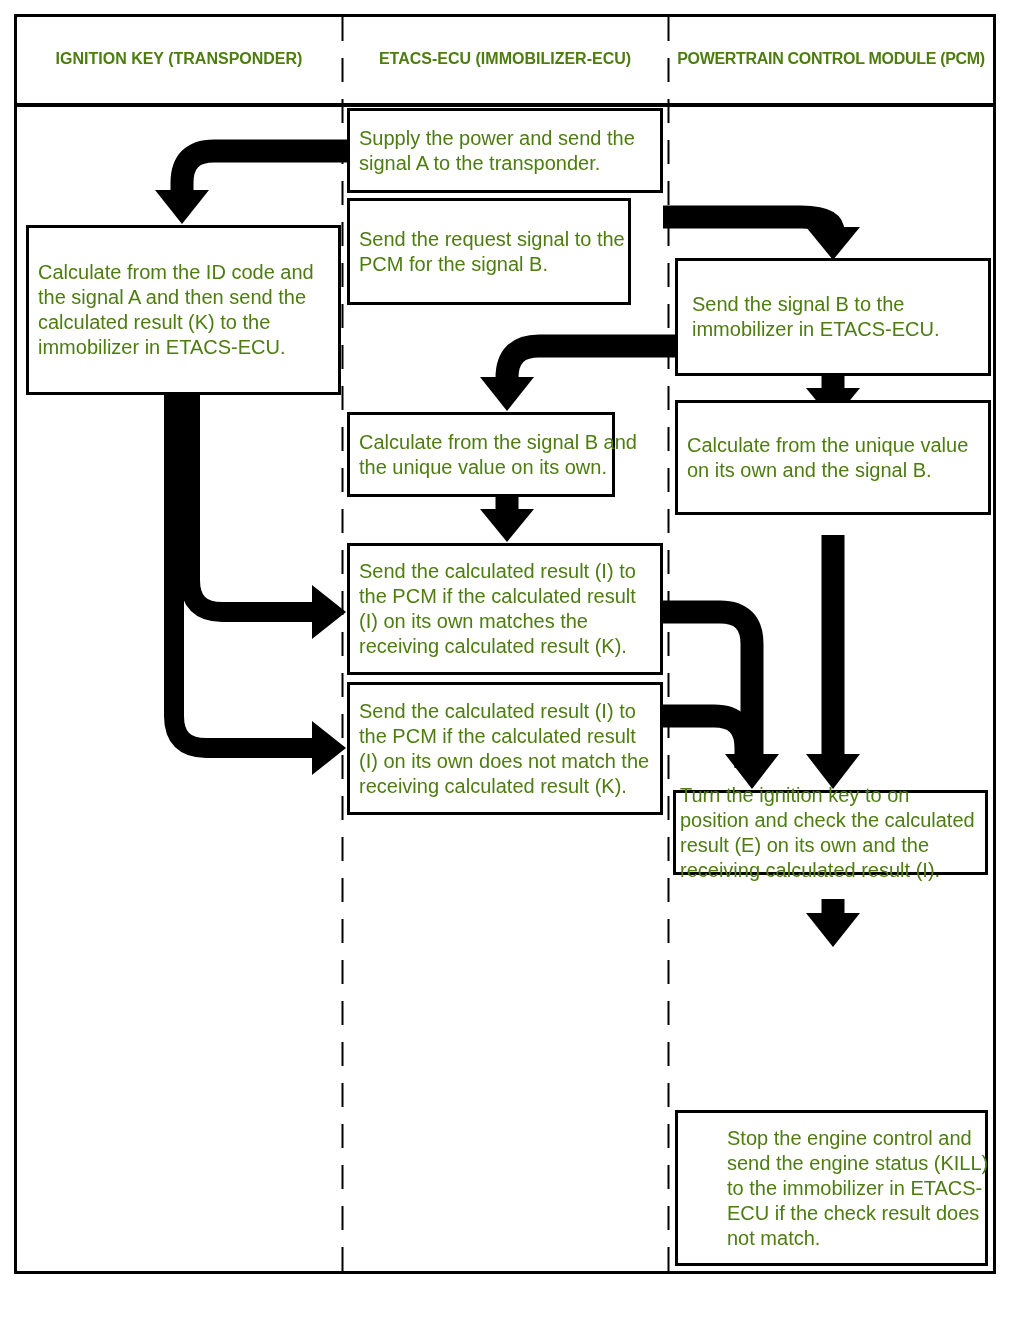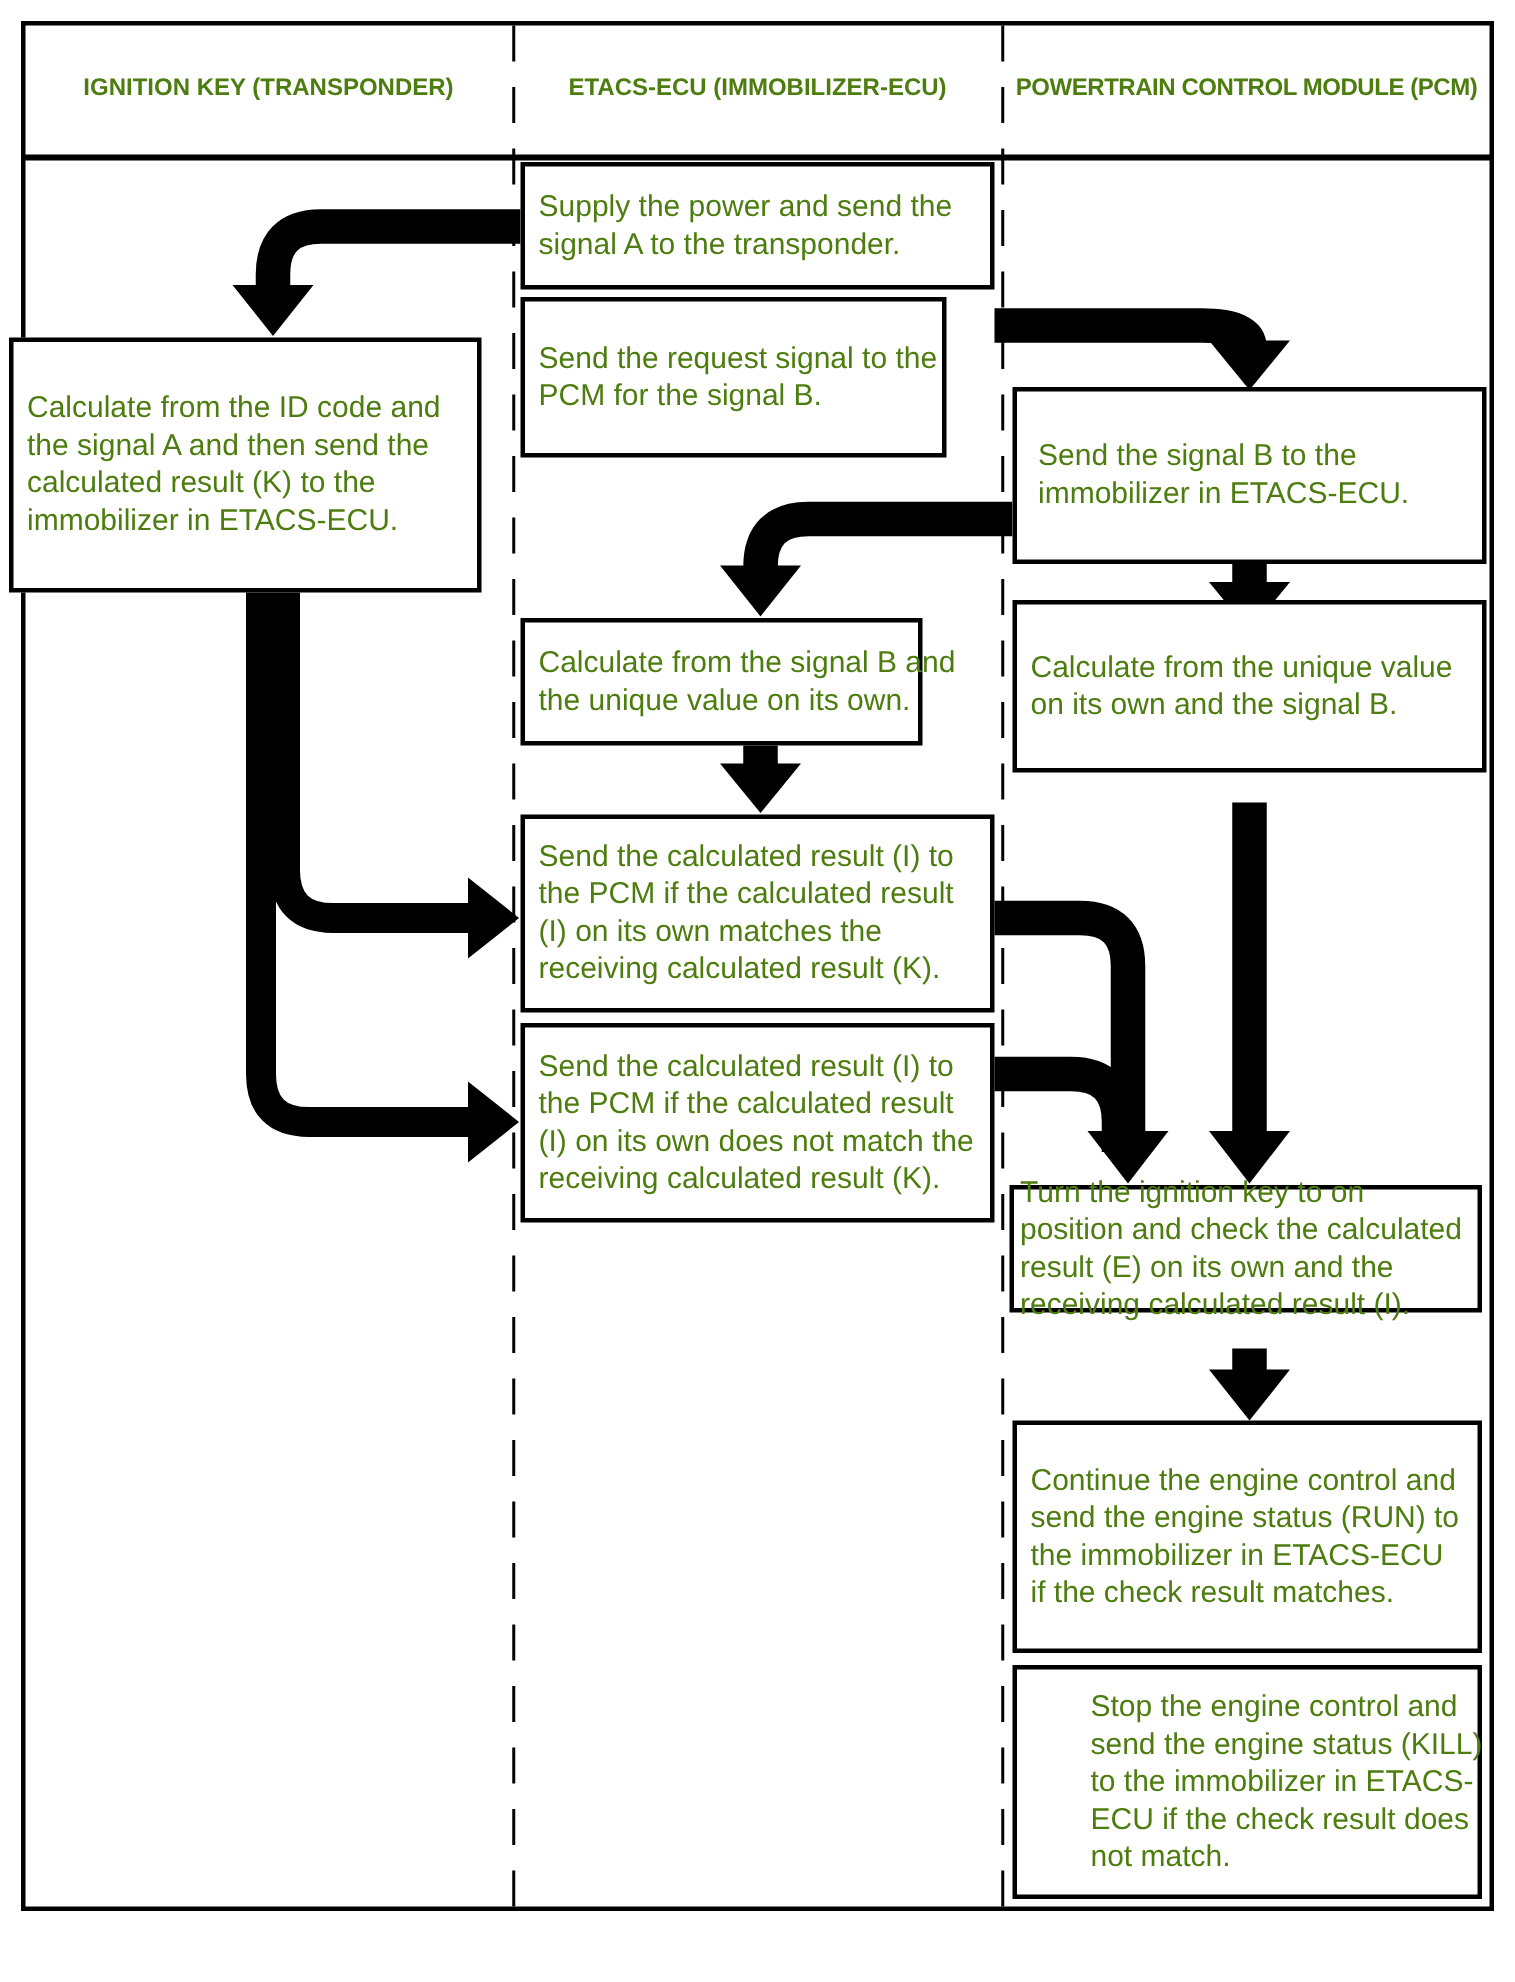--- a/index.html
+++ b/index.html
@@ -25,21 +25,21 @@
   .hc2{left:344px;width:322px;}
   .hc3{left:668px;width:326px;letter-spacing:-0.3px;}
   svg.overlay{position:absolute;left:0;top:0;z-index:1;}
   .box{
     position:absolute;background:#fff;border:3px solid #000;
     box-sizing:border-box;display:flex;align-items:center;z-index:2;
   }
   .box .t{white-space:pre;font-size:20px;line-height:25px;padding-left:9px;}
   #b1{left:347px;top:108px;width:316px;height:85px;}
   #b2{left:347px;top:198px;width:284px;height:107px;}
-  #b3{left:6px;top:225px;width:315px;height:170px;}
+  #b3{left:26px;top:225px;width:315px;height:170px;}
   #b4{left:675px;top:258px;width:316px;height:118px;}
   #b4 .t{padding-left:14px;}
   #b5{left:675px;top:400px;width:316px;height:115px;}
   #b6{left:347px;top:412px;width:268px;height:85px;}
   #b7{left:347px;top:543px;width:316px;height:132px;}
   #b8{left:347px;top:682px;width:316px;height:133px;}
   #b9{left:673px;top:790px;width:315px;height:85px;}
   #b9 .t{padding-left:4px;}
   #b10{left:675px;top:947px;width:313px;height:155px;}
   #b11{left:675px;top:1110px;width:313px;height:156px;padding-left:40px;}
@@ -166,26 +166,20 @@
 the PCM if the calculated result
 (I) on its own does not match the
 receiving calculated result (K).</div>
   </div>
   <div class="box" id="b9">
     <div class="t">Turn the ignition key to on
 position and check the calculated
 result (E) on its own and the
 receiving calculated result (I).</div>
   </div>
-  <div class="box" id="b10">
-    <div class="t">Continue the engine control and
-send the engine status (RUN) to
-the immobilizer in ETACS-ECU
-if the check result matches.</div>
-  </div>
   <div class="box" id="b11">
     <div class="t">Stop the engine control and
 send the engine status (KILL)
 to the immobilizer in ETACS-
 ECU if the check result does
 not match.</div>
   </div>
 
   <div class="figcode">AC406584AD</div>
 

